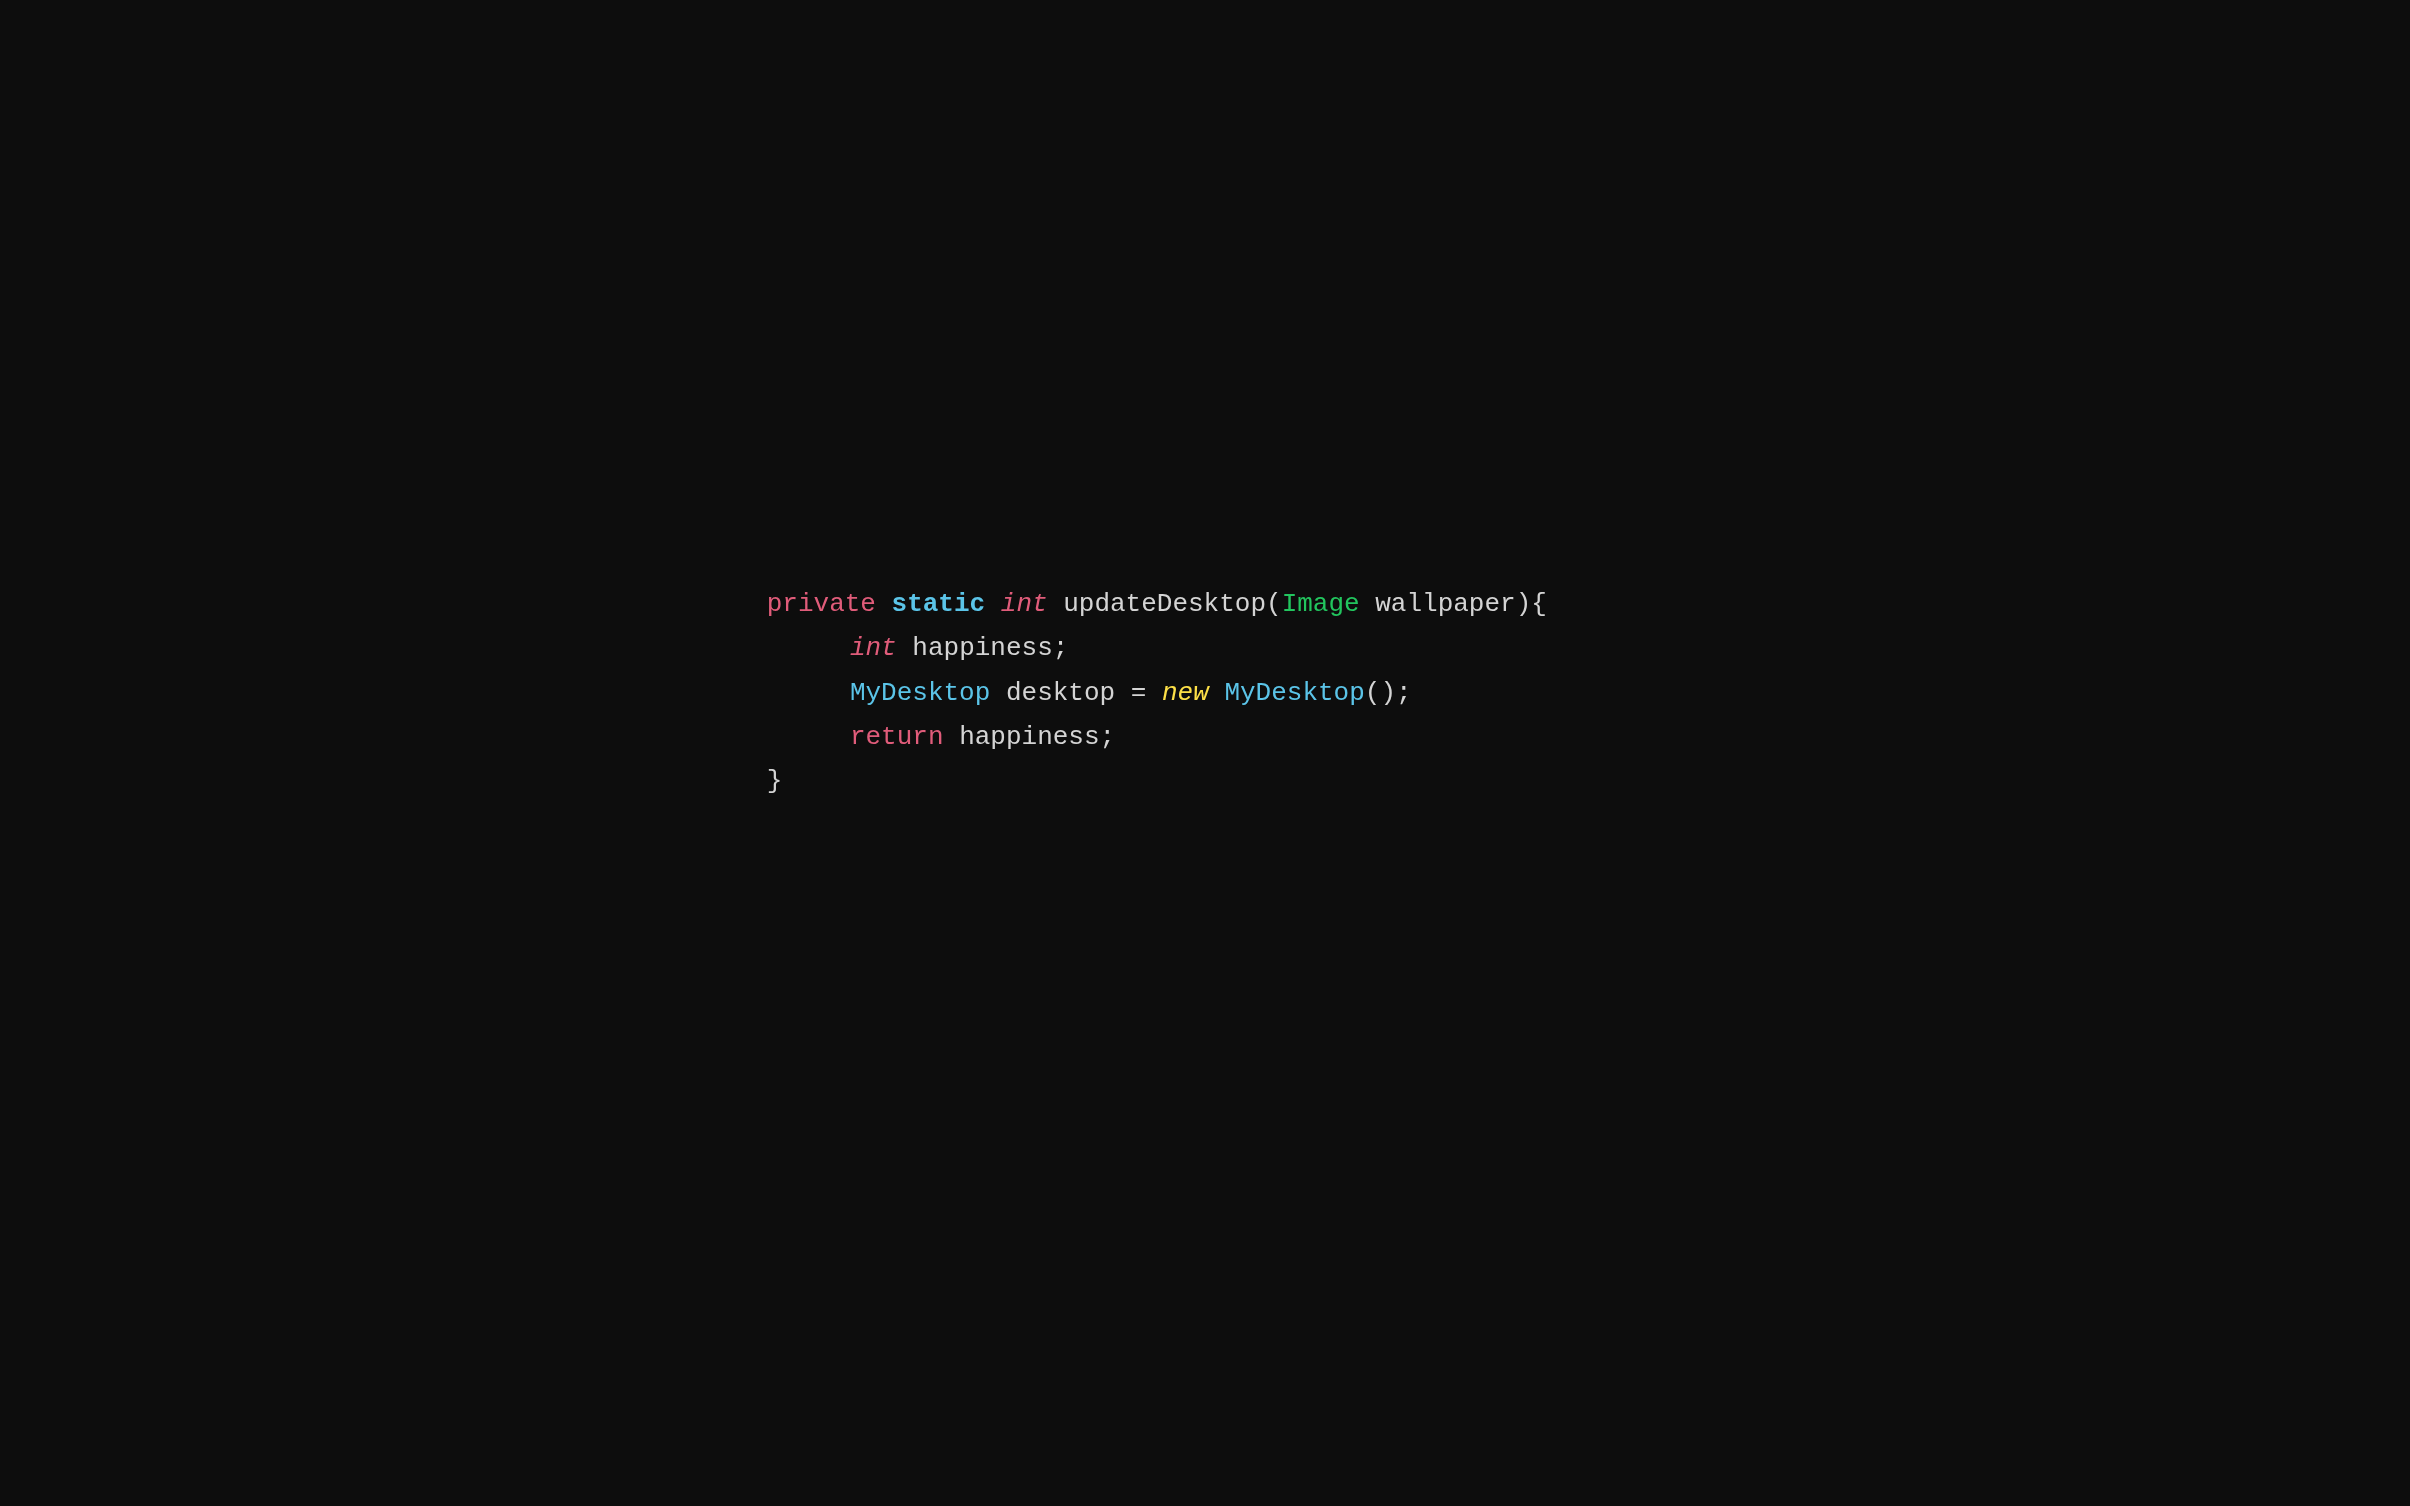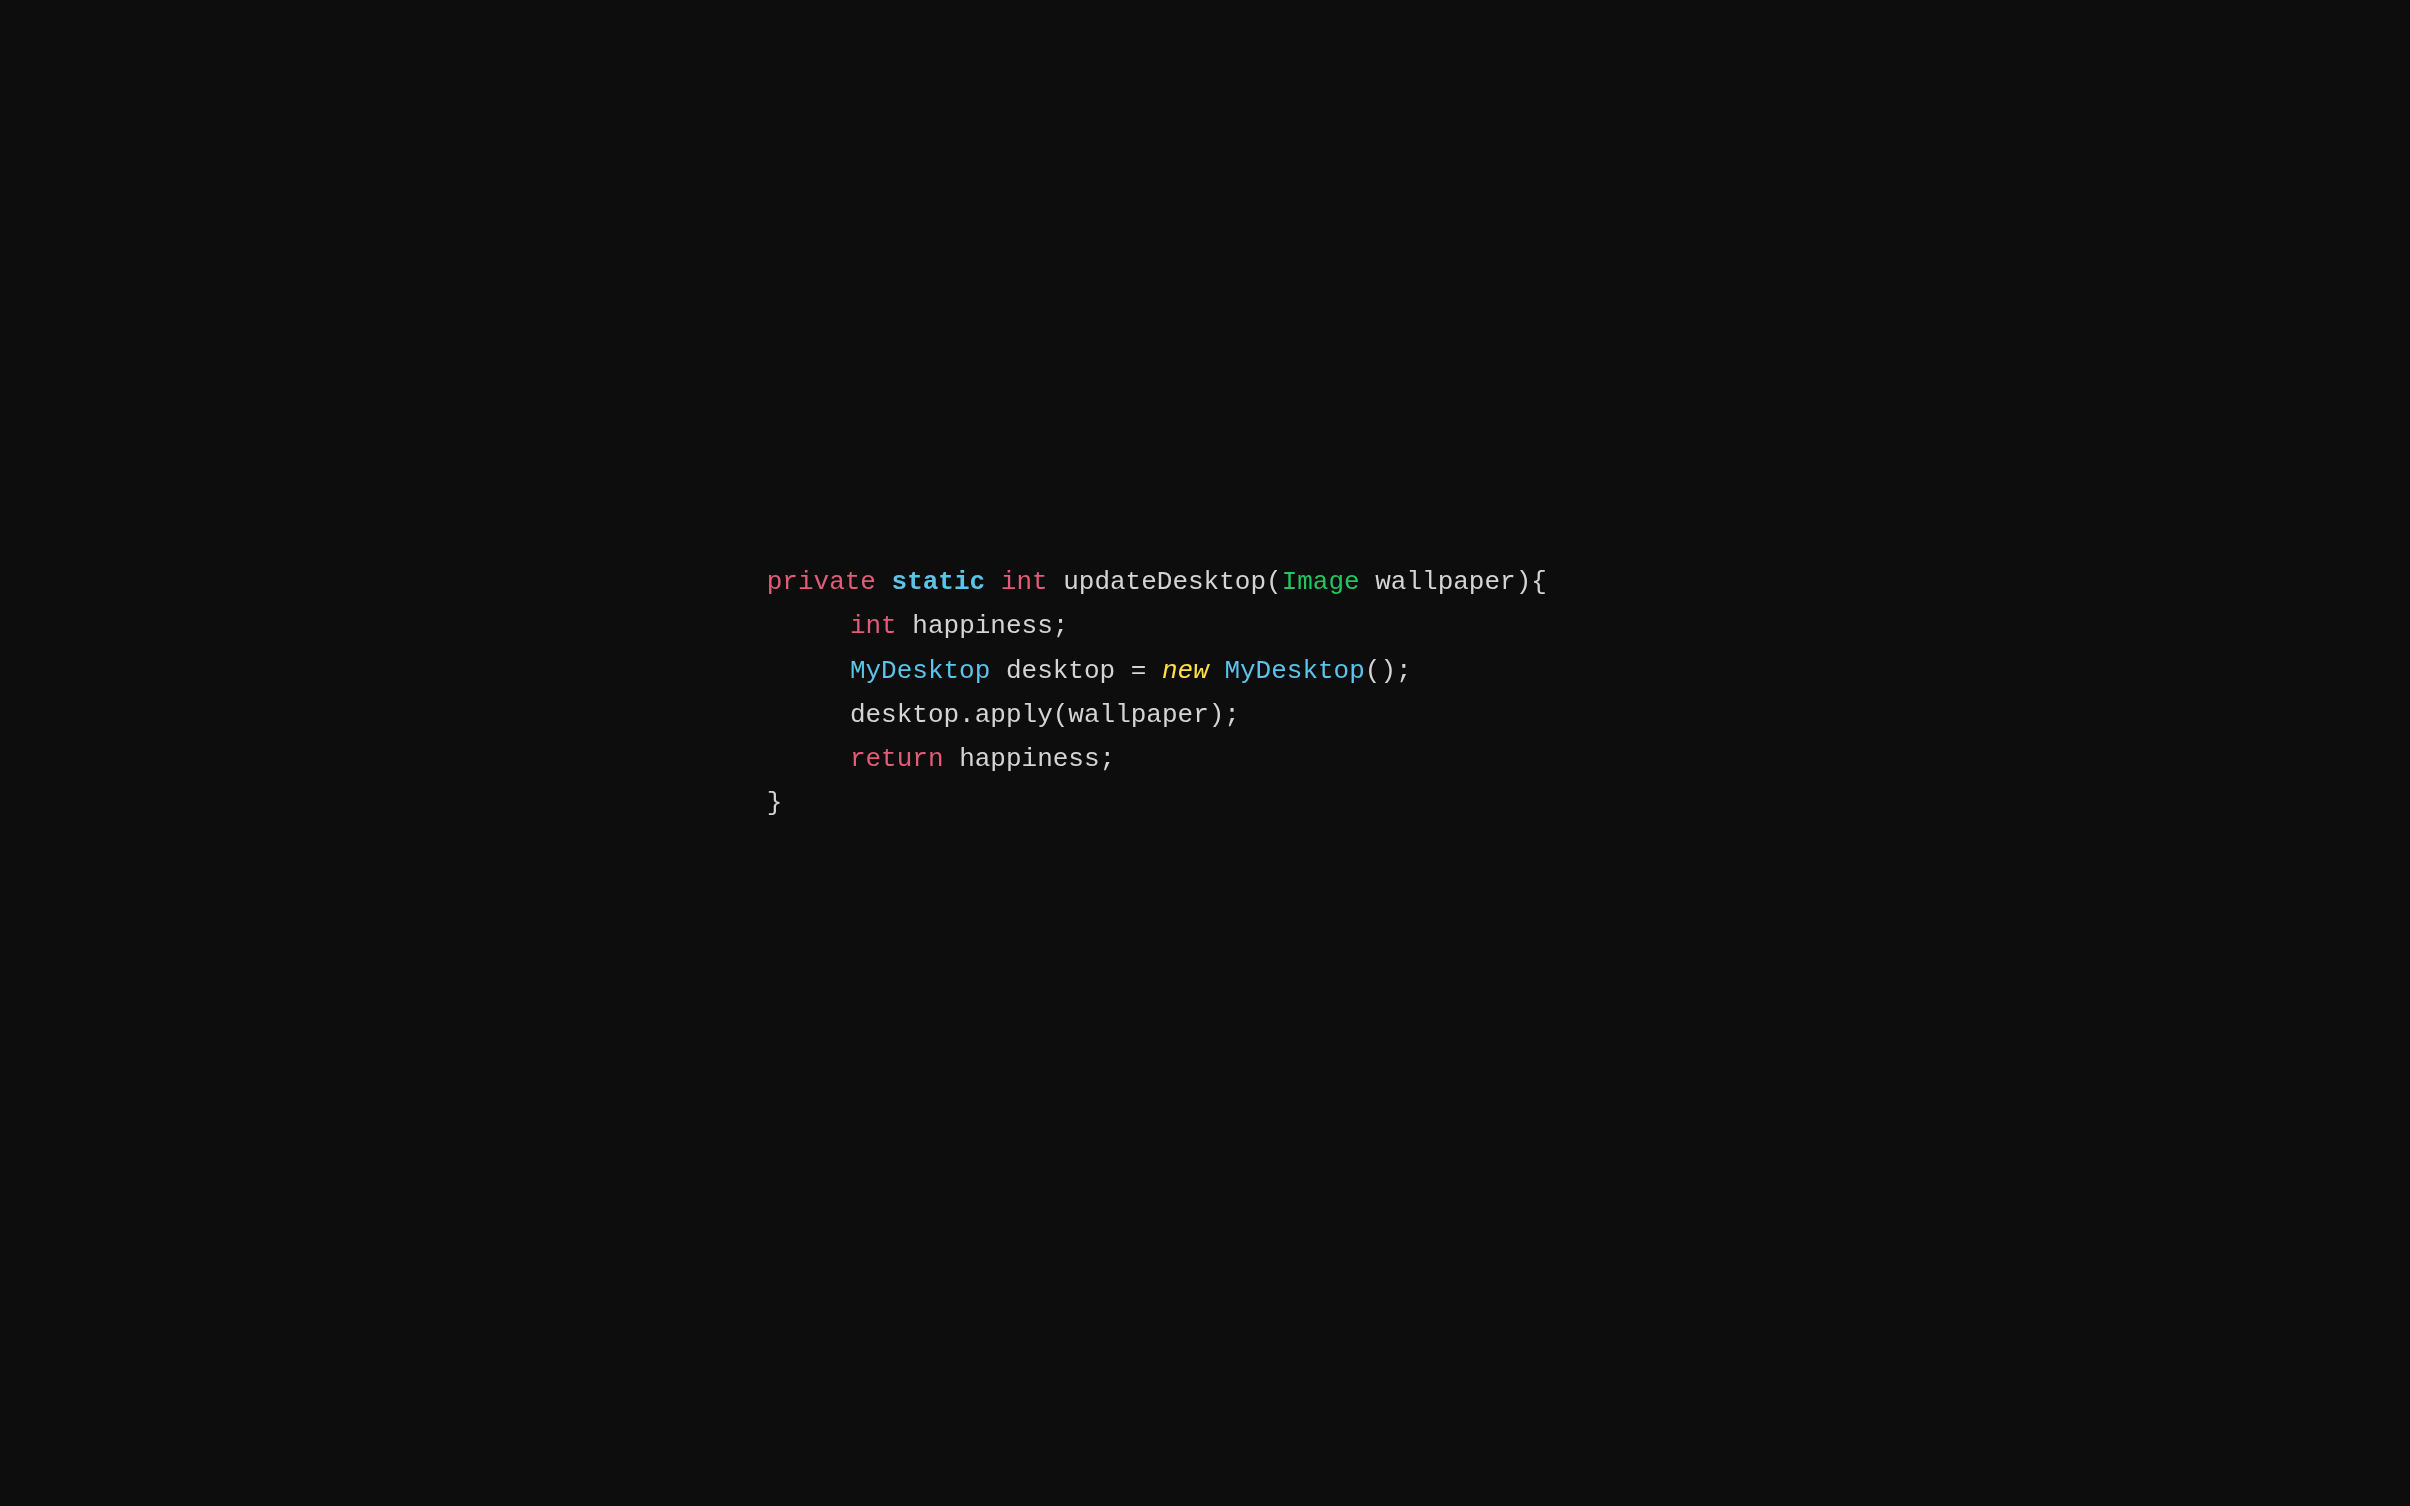--- a/index.html
+++ b/index.html
@@ -31,21 +31,21 @@
       display: flex;
       align-items: baseline;
       line-height: 1.7;
       font-size: 26px;
       font-weight: 400;
       white-space: pre;
     }
 
     .kw-private   { color: #e05c7a; }   
     .kw-static    { color: #5bc4e8; font-weight: bold; }   
-    .kw-int       { color: #e05c7a; }   
+    .kw-int       { color: #e05c7a; font-style: italic; }   
     .kw-new       { color: #fde047; font-style: italic; }   
     .kw-return    { color: #e05c7a; text-align: right; }   
     .type-image   { color: #22c55e; }   
     .type-mydesktop { color: #5bc4e8; } 
     .val-infinity { color: #c678dd; }   
     .plain        { color: #d4d4d4; }   
     .indent1      { display: inline-block; width: 3.2em; }
   </style>
 </head>
 <body>
@@ -57,23 +57,20 @@
   </div>
 
   <div class="code-line">
     <span class="indent1"></span><span class="kw-int">int</span><span class="plain"> happiness;</span>
   </div>
 
   <div class="code-line">
     <span class="indent1"></span><span class="type-mydesktop">MyDesktop</span><span class="plain"> desktop = </span><span class="kw-new">new</span><span class="plain"> </span><span class="type-mydesktop">MyDesktop</span><span class="plain">();</span>
   </div>
 
-  <div class="code-line">
-    <span class="indent1"></span><span class="plain">desktop.apply(wallpaper);</span>
-  </div>
 
 
   <div class="code-line">
     <span class="indent1"></span><span class="kw-return">return</span><span class="plain"> happiness;</span>
   </div>
 
   <div class="code-line">
     <span class="plain">}</span>
   </div>
 

